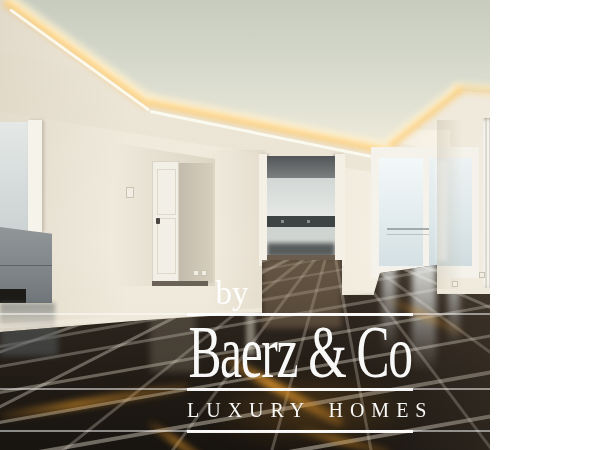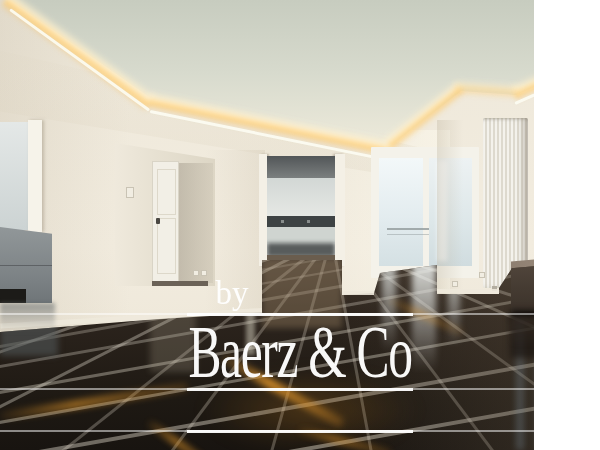--- a/index.html
+++ b/index.html
@@ -1,16 +1,16 @@
 <!DOCTYPE html>
 <html><head>
 <meta charset="utf-8">
 <style>
   html,body{margin:0;padding:0;background:#fff;}
-  #stage{position:relative;width:534px;height:450px;overflow:hidden;
+  #stage{position:relative;width:490px;height:450px;overflow:hidden;
          font-family:"Liberation Serif","DejaVu Serif",serif;
          background:linear-gradient(180deg,#eee8da 0%,#f2ecdf 55%,#eae3d3 100%);}
   #stage *{position:absolute;}
 
   
   .wall-shade-left{left:0;top:0;width:130px;height:340px;
     background:linear-gradient(90deg,rgba(196,186,166,.30),rgba(196,186,166,0));}
   .wall-shade-midcol{left:205px;top:150px;width:60px;height:170px;
     background:linear-gradient(90deg,rgba(200,190,170,0),rgba(200,190,170,.28));}
   .wall-bright-right{left:330px;top:130px;width:120px;height:180px;
@@ -317,14 +317,15 @@
   <div class="sb-refl"></div>
 
   <div class="rule-long rl1"></div>
   <div class="rule-long rl2"></div>
   <div class="rule-long rl3"></div>
   <div class="rule-core rl1"></div>
   <div class="rule-core rl2"></div>
   <div class="rule-core rl3"></div>
   <div class="wm-by">by</div>
   <div class="wm-name">Baerz &amp; Co</div>
+  <div class="wm-tag">LUXURY HOMES</div>
 
 </div>
 
 </body></html>

